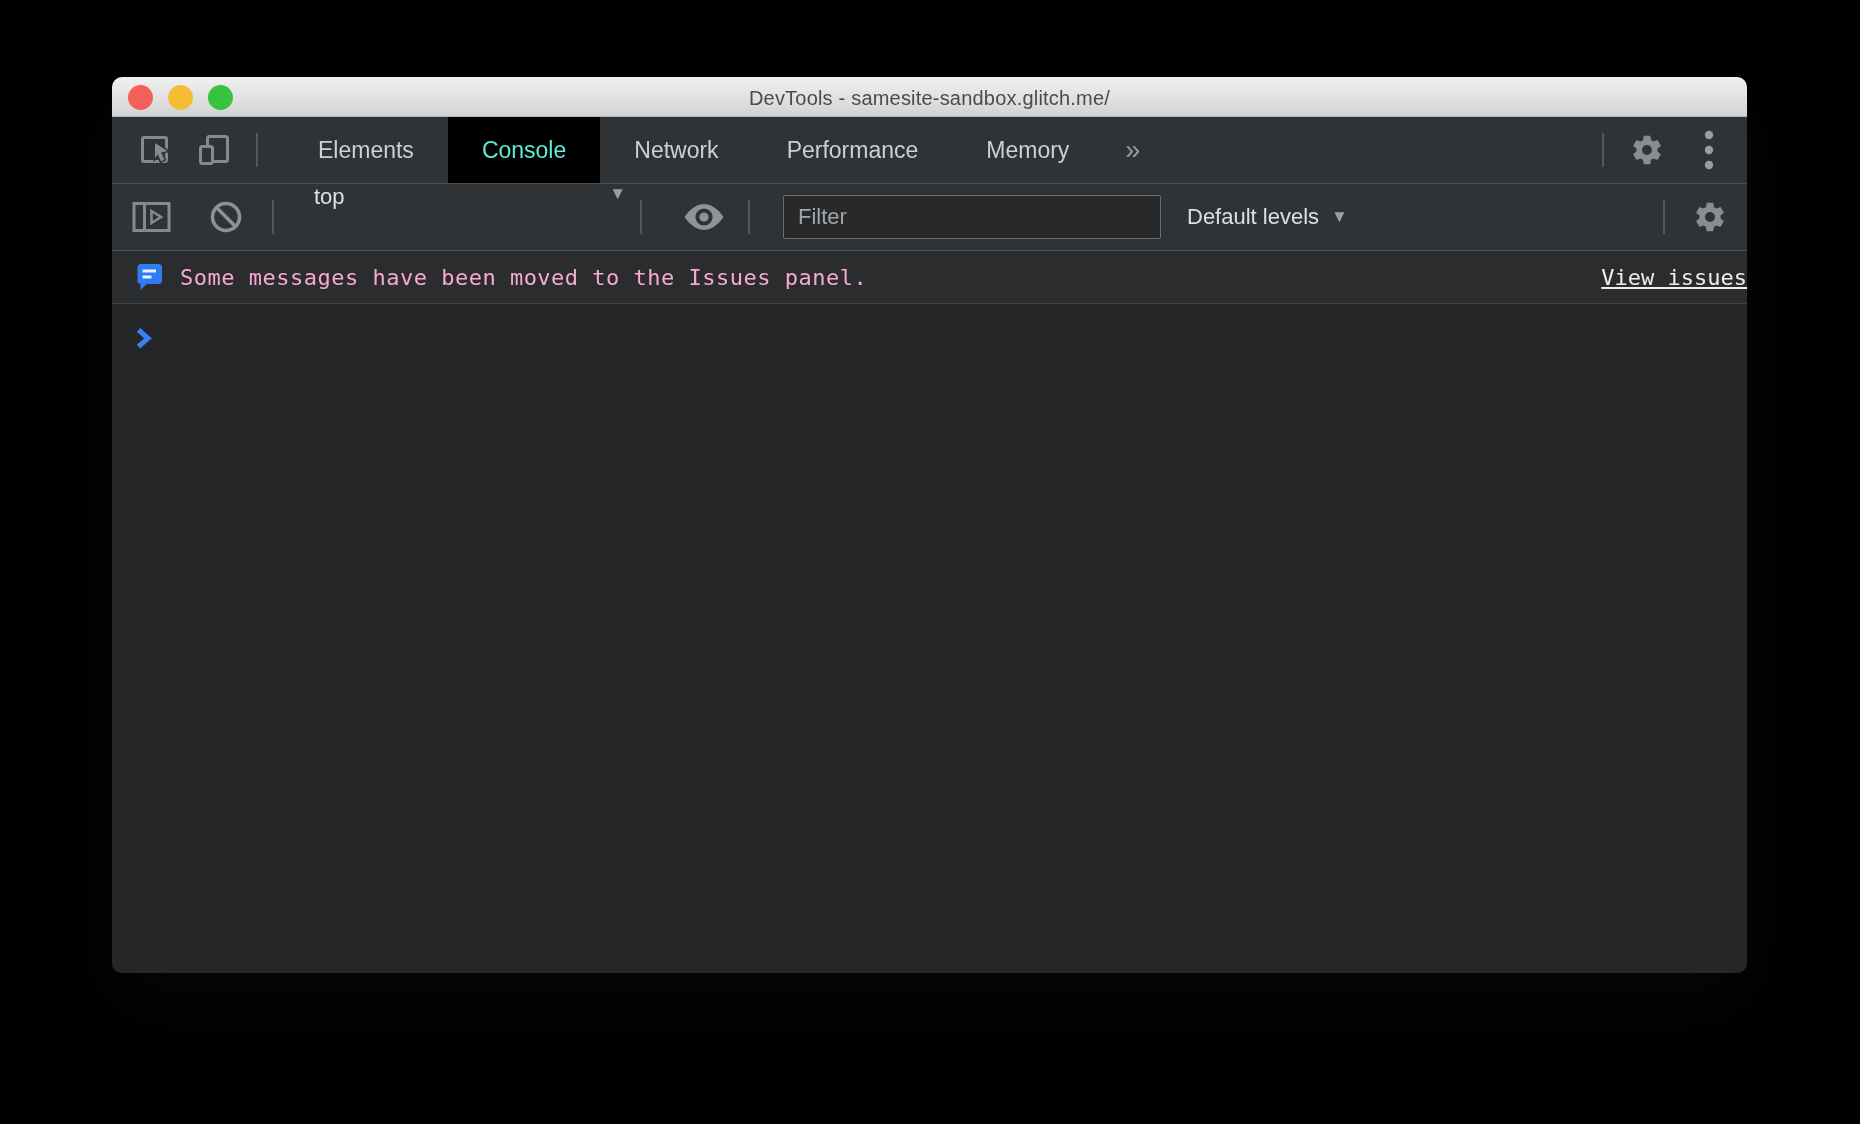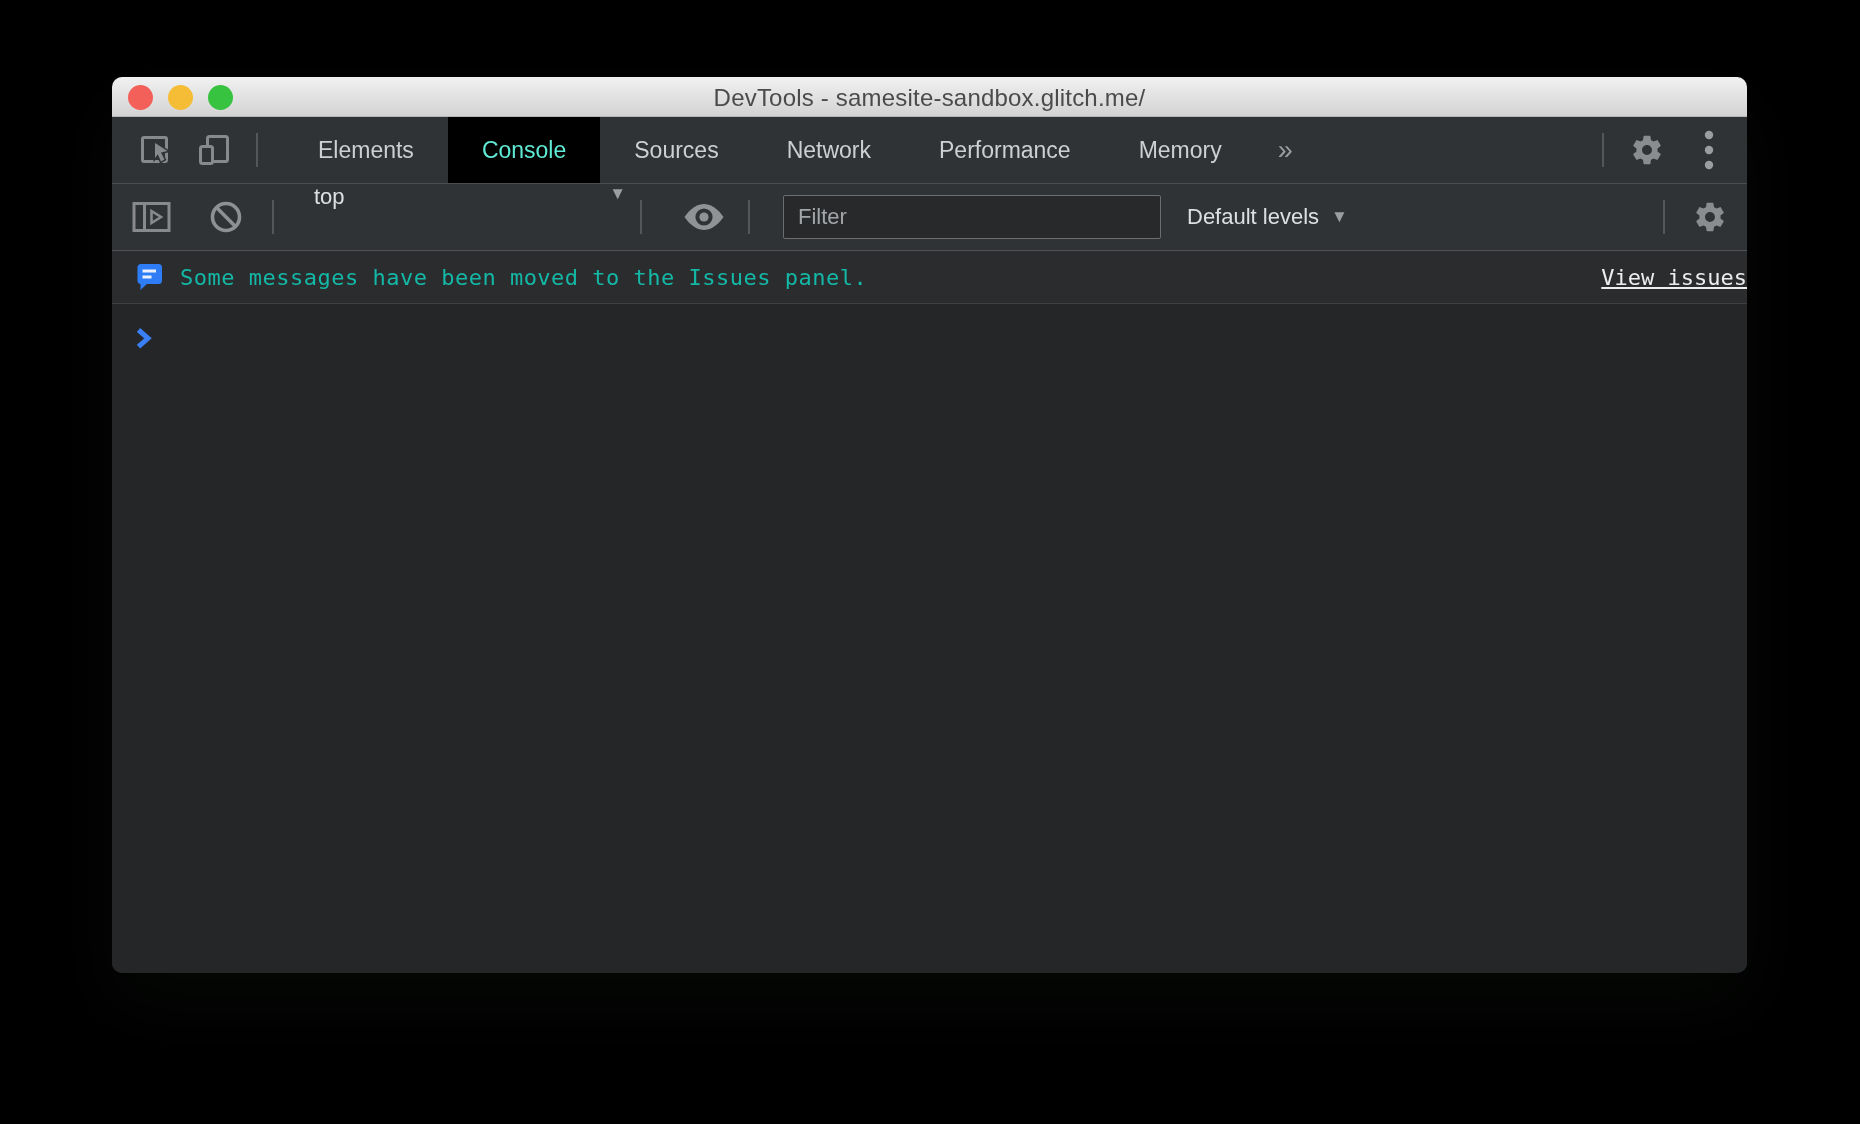--- a/index.html
+++ b/index.html
@@ -19,21 +19,21 @@
     background:linear-gradient(180deg,#f1f1f1 0%, #e2e2e2 50%, #d3d3d3 100%);
     border-bottom:1px solid #b6b6b6;
   }
   .traffic { position:absolute; left:16px; top:8px; display:flex; gap:15px; }
   .light { width:25px; height:25px; border-radius:50%; }
   .light.red    { background:#f3605a; }
   .light.yellow { background:#f5bd35; }
   .light.green  { background:#37c340; }
   .win-title {
     position:absolute; left:0; right:0; top:0; height:40px; line-height:42px;
-    text-align:center; font-size:24px; color:#4b4b4b; letter-spacing:.2px;
+    text-align:center; font-size:20px; color:#4b4b4b; letter-spacing:.2px;
   }
 
   
   .tabbar {
     height:67px; flex:0 0 67px; background:#303336; display:flex; align-items:center;
     border-bottom:1px solid #4b4d50;
   }
   .icon-btn { display:flex; align-items:center; justify-content:center; cursor:default; }
   .vsep { width:2px; height:34px; background:#54565a; }
   .tabbar .vsep.left-group { margin:0 26px 0 24px; }
@@ -79,21 +79,21 @@
   .toolbar .vsep.s4 { margin-right:0; }
   .toolbar .gear { margin:0 20px 0 28px; }
 
   
   .infobar {
     height:53px; flex:0 0 53px; background:#2a2c2e; display:flex; align-items:center;
     border-bottom:1px solid #3e4043;
     font-family:"DejaVu Sans Mono", monospace;
   }
   .infobar .bubble { margin-left:25px; }
-  .info-text { margin-left:17px; font-size:22px; color:#14b8a6; letter-spacing:.5px; }
+  .info-text { margin-left:17px; font-size:22px; color:#f9a8d4; letter-spacing:.5px; }
   .info-link { font-size:22px; color:#eceded;
                text-decoration:underline; cursor:pointer; }
 
   
   .console-body { flex:1 1 auto; background:#242628; position:relative; }
   .prompt { position:absolute; left:23px; top:22px; }
 </style>
 </head>
 <body>
 
@@ -119,21 +119,20 @@
       <svg width="36" height="36" viewBox="0 0 36 36">
         <rect x="11.5" y="4.5" width="20" height="25" rx="2" fill="none" stroke="#87898c" stroke-width="3"></rect>
         <rect x="4.5" y="14.5" width="12" height="17" rx="2" fill="#303336" stroke="#87898c" stroke-width="3"></rect>
       </svg>
     </div>
     <div class="vsep left-group"></div>
 
     <div class="tabs">
       <div class="tab">Elements</div>
       <div class="tab selected">Console</div>
-      <div class="tab">Sources</div>
       <div class="tab">Network</div>
       <div class="tab">Performance</div>
       <div class="tab">Memory</div>
       <div class="more-tabs">»</div>
     </div>
 
     <div class="spacer"></div>
     <div class="vsep right-group"></div>
     <div class="icon-btn gear">
       <svg width="34" height="34" viewBox="0 0 24 24">

